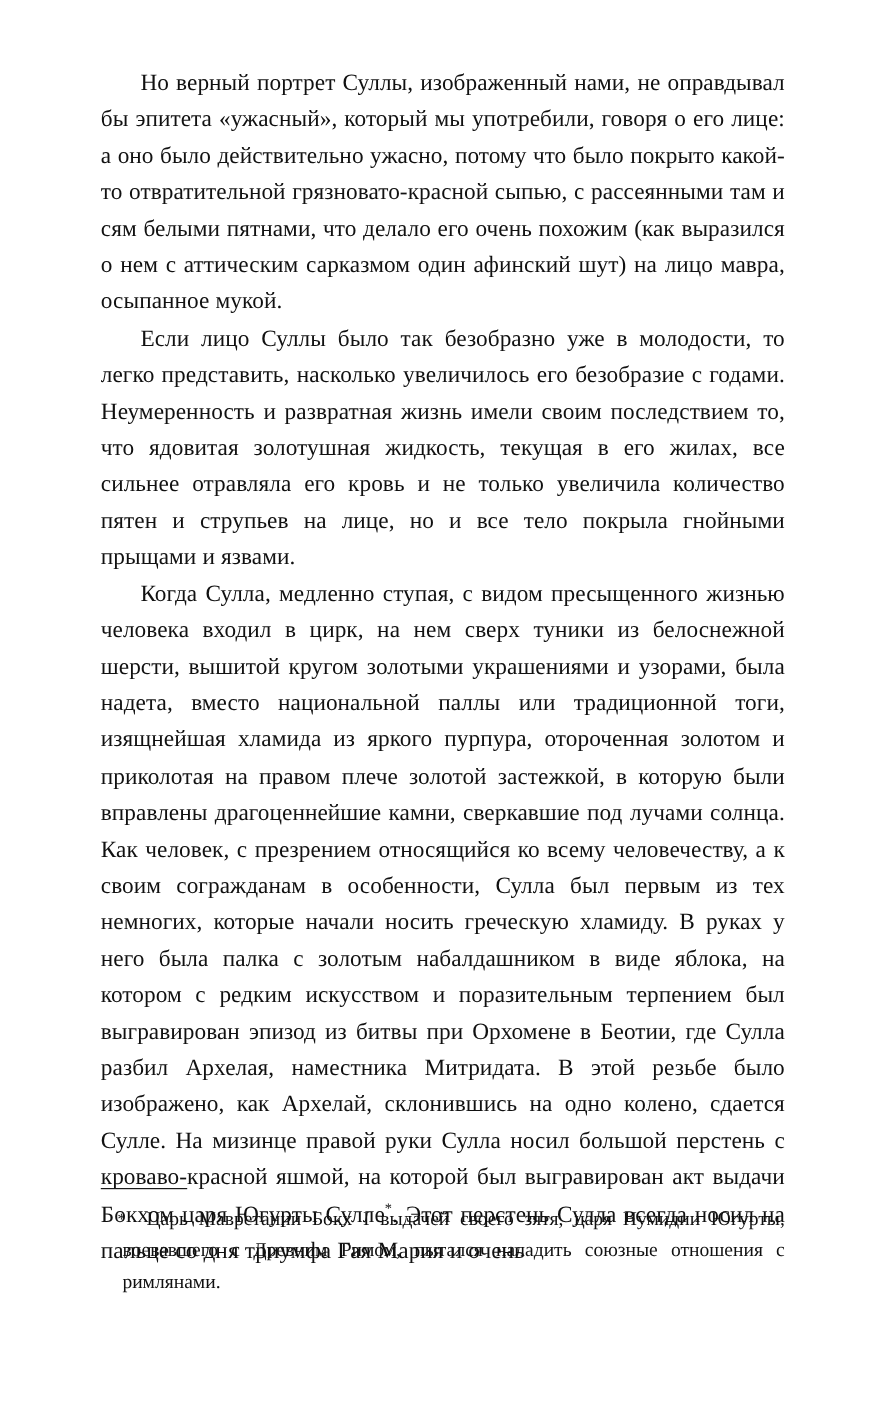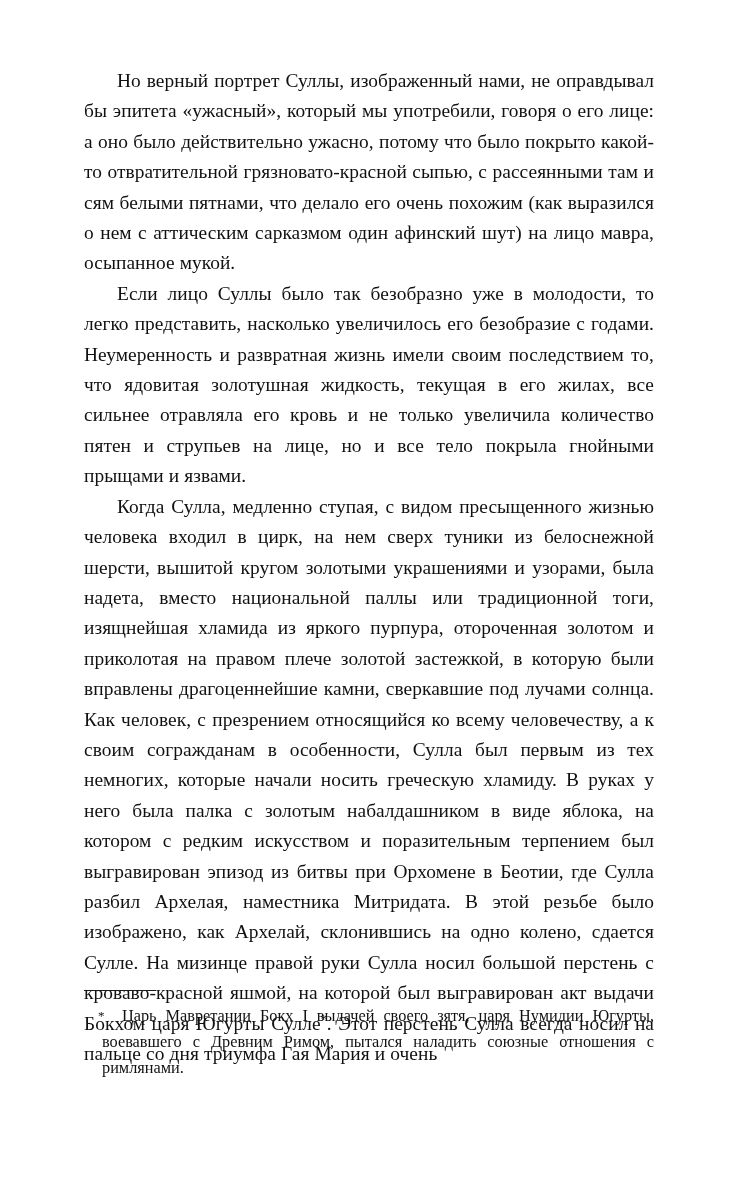--- a/index.html
+++ b/index.html
@@ -19,21 +19,21 @@
     position: absolute;
     left: 0;
     top: 0;
     width: 738px;
     height: 1181px;
     box-sizing: border-box;
   }
   .text-block {
     position: absolute;
     left: 84px;
-    top: 66px;
+    top: 55px;
     width: 570px;
   }
   p.para {
     margin: 0;
     text-indent: 33px;
     text-align: justify;
     font-size: 19.4px;
     line-height: 30.4px;
     letter-spacing: 0.05px;
     word-spacing: 0.2px;

